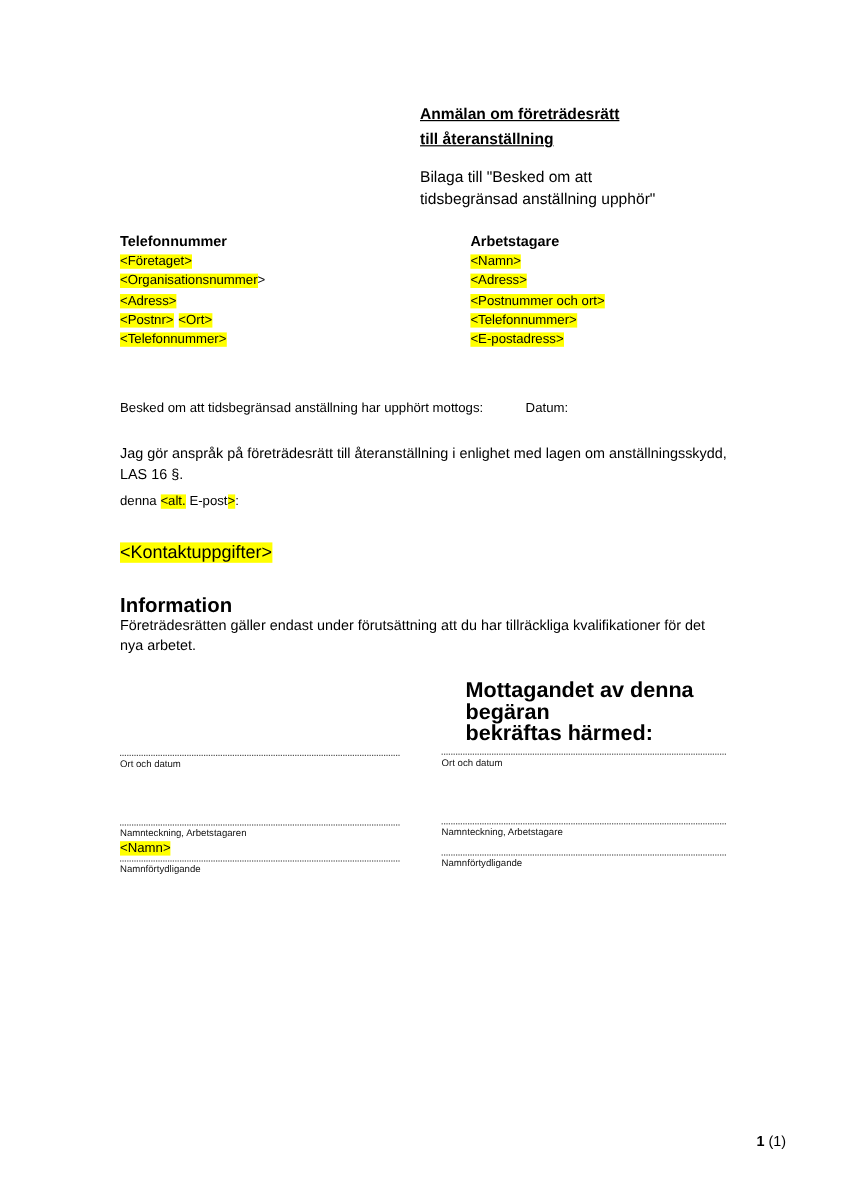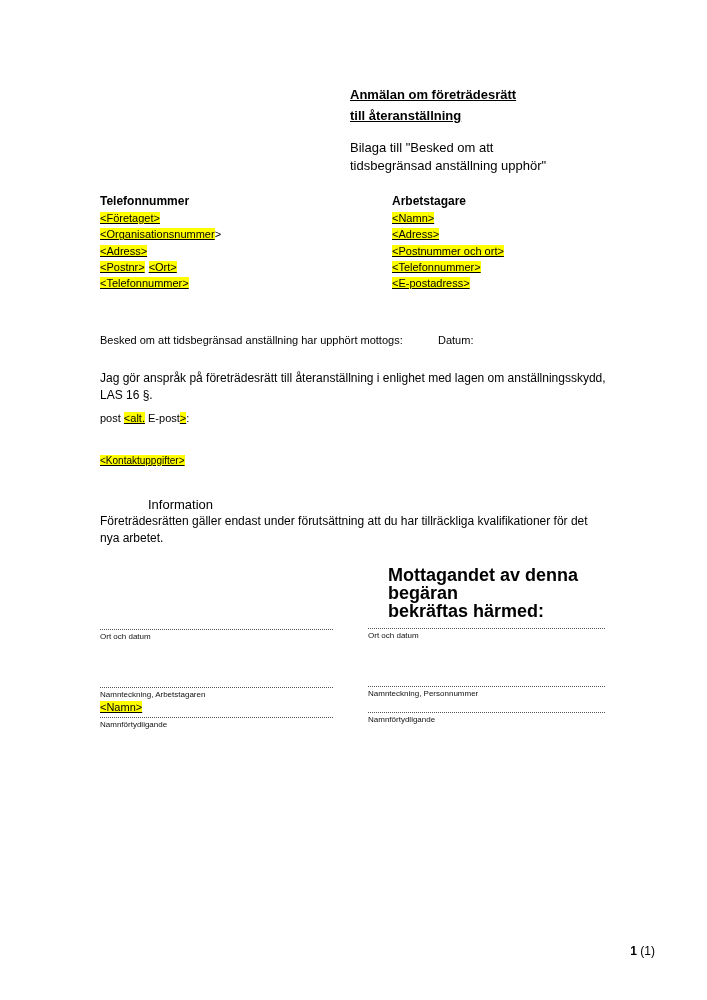--- a/index.html
+++ b/index.html
@@ -9,29 +9,29 @@
   .page {
     position:relative; width:707px; height:1000px; margin:0 auto;
     background:#ffffff; overflow:hidden;
   }
   .abs { position:absolute; }
   .title { font-size:13px; font-weight:bold; line-height:21px; white-space:pre-line;text-decoration:underline; }
   .subtitle { font-size:13px; line-height:17.5px; white-space:pre-line; }
   .sec-heading { font-size:12px; font-weight:bold; line-height:16px; margin-bottom:1px; }
   .rows { font-size:11px; line-height:16.3px; }
   .row { white-space:nowrap; }
-  .hl { background:var(--hl);text-decoration:underline; }
+  .hl { background:var(--hl); }
   .gap-left { margin-left:4px; }
   .notice { font-size:11px; line-height:16.3px;margin-top:12px; }
   .notice-row { display:flex; }
   .notice-label { width:338px; flex:0 0 338px; }
   .para { font-size:12px; line-height:16.8px; white-space:pre-line; }
   .contact-line { font-size:11px; line-height:16.8px; white-space:pre; }
-  .placeholder-line { font-size:10px; line-height:14px; }
-  .info-heading { font-size:13px; font-weight:normal; line-height:17px;margin-left:48px; }
+  .placeholder-line { font-size:15px; line-height:14px; }
+  .info-heading { font-size:17px; font-weight:bold; line-height:17px; }
   .confirm-heading { font-size:18px; font-weight:bold; line-height:18px; white-space:pre-line;margin-left:20px; }
   .sig-line { border-top:1px dotted #555; padding-top:2px; }
   .sig-label { font-size:8px; line-height:9px; color:#111; }
   .sig-name { font-size:11px; line-height:13px; }
   .page-num { font-size:12px; line-height:12px; }
   .page-num .num { font-weight:bold; }
 </style>
 </head>
 <body>
 
@@ -88,21 +88,21 @@
     <div class="notice-row">
       <span class="notice-label">Besked om att tidsbegränsad anställning har upphört mottogs:</span>
       <span>Datum:</span>
     </div>
   </div>
 
   <div class="abs para" style="left:100px; top:370px; width:515px;">Jag gör anspråk på företrädesrätt till återanställning i enlighet med lagen om anställningsskydd,
 LAS 16 §.</div>
 
   <div class="abs" style="left:100px; top:410px; width:515px;">
-    <div class="contact-line"><span>post </span><span class="hl">&lt;alt.</span><span> E-post</span><span class="hl">&gt;</span><span>:</span></div>
+    <div class="contact-line"><span>denna </span><span class="hl">&lt;alt.</span><span> E-post</span><span class="hl">&gt;</span><span>:</span></div>
   </div>
 
   <div class="abs placeholder-line" style="left:100px; top:454px;">
     <span class="hl">&lt;Kontaktuppgifter&gt;</span>
   </div>
 
   <div class="abs" style="left:100px; top:496px; width:515px;">
     <div class="info-heading">Information</div>
     <div class="para">Företrädesrätten gäller endast under förutsättning att du har tillräckliga kvalifikationer för det
 nya arbetet.</div>
@@ -121,21 +121,21 @@
     <span class="hl">&lt;Namn&gt;</span>
   </div>
   <div class="abs sig-line" style="left:100px; top:717px; width:233px;">
     <div class="sig-label">Namnförtydligande</div>
   </div>
 
   <div class="abs sig-line" style="left:368px; top:628px; width:237px;">
     <div class="sig-label">Ort och datum</div>
   </div>
   <div class="abs sig-line" style="left:368px; top:686px; width:237px;">
-    <div class="sig-label">Namnteckning, Personnummer</div>
+    <div class="sig-label">Namnteckning, Arbetstagare</div>
   </div>
   <div class="abs sig-line" style="left:368px; top:712px; width:237px;">
     <div class="sig-label">Namnförtydligande</div>
   </div>
 
   <div class="abs page-num" style="right:52px; top:945px;">
     <span class="num">1</span><span> (1)</span>
   </div>
 
 </div>

